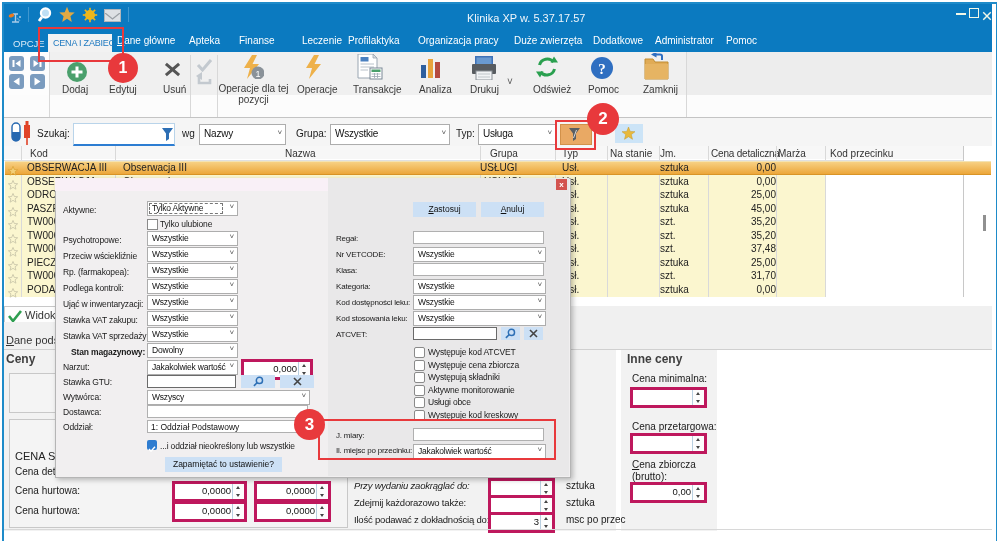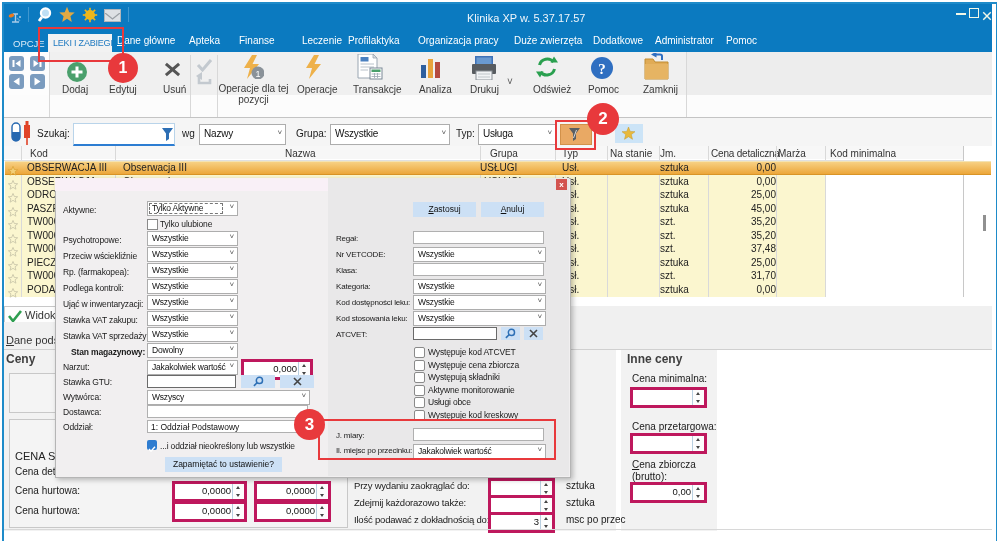--- a/index.html
+++ b/index.html
@@ -81,21 +81,21 @@
   <div class="abs" style="left:956px;top:13px;width:10px;height:2px;background:#f2f8e8;"></div>
   <div class="abs" style="left:969px;top:8px;width:8px;height:8px;border:1.5px solid #f2f8e8;"></div>
   <div class="abs" style="left:982px;top:7px;width:10px;height:10px;">
     <svg width="10" height="10" viewBox="0 0 12 12">
         <path d="M1.5 1.5 L10.5 10.5 M10.5 1.5 L1.5 10.5" stroke="#f2f8e8" stroke-width="1.7"></path>
       </svg>
   </div>
 
   <div class="abs" style="left:48px;top:34px;width:64px;height:18px;background:#f2f2f2;"></div>
   <div class="abs" style="left:13px;top:38px;font-size:9.5px;color:#dcebf7;">OPCJE</div>
-  <div class="abs" style="left:53px;top:38px;font-size:9px;letter-spacing:-0.2px;color:#1f7ac0;">LEKI I ZABIEGI</div>
+  <div class="abs" style="left:53px;top:38px;font-size:9px;letter-spacing:-0.2px;color:#1f7ac0;">CENA I ZABIEGI</div>
   <div class="abs" style="left:117px;top:35px;font-size:10px;color:#fff;"><u>D</u>ane główne</div>
   <div class="abs" style="left:189px;top:35px;font-size:10px;color:#fff;">Apteka</div>
   <div class="abs" style="left:239px;top:35px;font-size:10px;color:#fff;">Finanse</div>
   <div class="abs" style="left:292px;top:35px;font-size:10px;color:#fff;padding-left:10px;">Leczenie</div>
   <div class="abs" style="left:348px;top:35px;font-size:10px;color:#fff;">Profilaktyka</div>
   <div class="abs" style="left:418px;top:35px;font-size:10px;color:#fff;">Organizacja pracy</div>
   <div class="abs" style="left:514px;top:35px;font-size:10px;color:#fff;">Duże zwierzęta</div>
   <div class="abs" style="left:593px;top:35px;font-size:10px;color:#fff;">Dodatkowe</div>
   <div class="abs" style="left:655px;top:35px;font-size:10px;color:#fff;">Administrator</div>
   <div class="abs" style="left:726px;top:35px;font-size:10px;color:#fff;">Pomoc</div>
@@ -293,21 +293,21 @@
   <div class="abs" style="left:4px;top:146px;width:988px;height:160px;background:#fff;">
       <div class="abs" style="left:0;top:0;width:959px;height:13px;background:#f7f7f7;"></div>
   <div class="hdr" style="left:26px;top:2px;">Kod</div>
   <div class="hdr" style="left:281px;top:2px;">Nazwa</div>
   <div class="hdr" style="left:486px;top:2px;">Grupa</div>
   <div class="hdr" style="left:558px;top:2px;text-align:center;">Typ</div>
   <div class="hdr" style="left:606px;top:2px;">Na stanie</div>
   <div class="hdr" style="left:656px;top:2px;">Jm.</div>
   <div class="hdr" style="left:707px;top:2px;letter-spacing:-0.2px;">Cena detaliczna</div>
   <div class="hdr" style="left:774px;top:2px;">Marża</div>
-  <div class="hdr" style="left:826px;top:2px;">Kod minimalna</div>
+  <div class="hdr" style="left:826px;top:2px;">Kod przecinku</div>
   <div class="abs" style="left:1px;top:15px;width:820px;height:136px;background:#fbf6cf;"></div>
   <div class="vline" style="left:17px;top:0;height:151px;"></div>
   <div class="vline" style="left:111px;top:0;height:151px;"></div>
   <div class="vline" style="left:476px;top:0;height:151px;"></div>
   <div class="vline" style="left:551px;top:0;height:151px;"></div>
   <div class="vline" style="left:603px;top:0;height:151px;"></div>
   <div class="vline" style="left:655px;top:0;height:151px;"></div>
   <div class="vline" style="left:704px;top:0;height:151px;"></div>
   <div class="vline" style="left:772px;top:0;height:151px;"></div>
   <div class="vline" style="left:821px;top:0;height:151px;"></div>
@@ -442,21 +442,21 @@
     </div>
   <div class="spin" style="left:172px;top:501px;width:69px;height:15px;">
       <span class="v">0,0000</span>
       <span class="ar"></span>
     </div>
   <div class="spin" style="left:254px;top:501px;width:71px;height:15px;">
       <span class="v">0,0000</span>
       <span class="ar"></span>
     </div>
 
-  <div class="lbl" style="left:354px;top:480px;font-size:9.5px;letter-spacing:-0.2px;">Przy wydaniu zaokrąglać do:</div>
+  <div class="lbl" style="left:354px;top:480px;font-size:9.5px;letter-spacing:-0.2px;font-style:italic;">Przy wydaniu zaokrąglać do:</div>
   <div class="lbl" style="left:354px;top:497px;font-size:9.5px;letter-spacing:-0.2px;">Zdejmij każdorazowo także:</div>
   <div class="lbl" style="left:354px;top:514px;font-size:9.5px;letter-spacing:-0.2px;">Ilość podawać z dokładnością do:</div>
   <div class="spin" style="left:488px;top:478px;width:61px;height:15px;">
       <span class="ar"></span>
     </div>
   <div class="spin" style="left:488px;top:495px;width:61px;height:15px;">
       <span class="ar"></span>
     </div>
   <div class="spin" style="left:488px;top:512px;width:61px;height:15px;">
       <span class="v">3</span>

